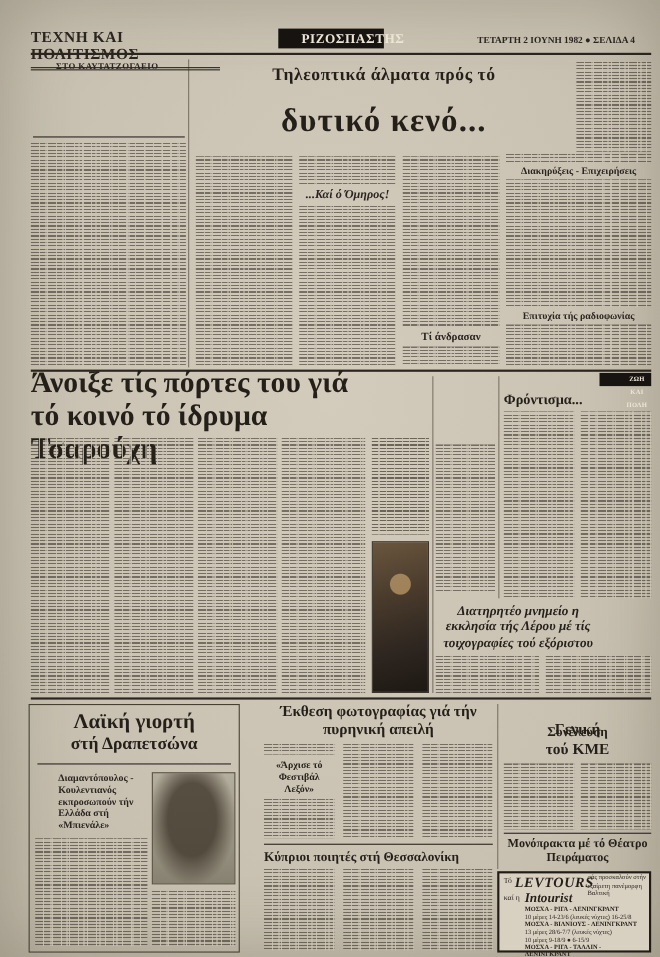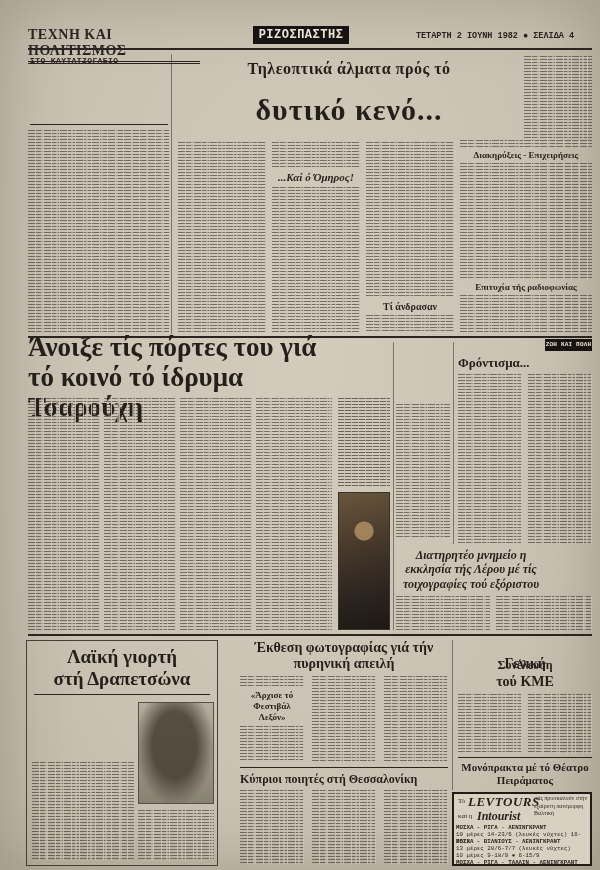--- a/index.html
+++ b/index.html
@@ -6,21 +6,21 @@
   .paper{
     position:relative;width:600px;height:870px;margin:0 auto;
     background:#ccc5b5;
     background-image:radial-gradient(ellipse at 50% 40%, #d3ccbc 0%, #c8c1b1 70%, #beb7a6 100%);
     box-shadow:inset 0 0 70px rgba(70,60,45,.28);
     overflow:hidden;
     font-family:"Liberation Serif","DejaVu Serif",serif;
     color:#2b2520;
   }
   .abs{position:absolute;box-sizing:border-box;}
-  .sans{font-family:Liberation Mono, monospace;}
+  .sans{font-family:Liberation Serif, serif;padding-left:21px;}
   .b{font-weight:bold;}
   .i{font-style:italic;}
   .ctr{text-align:center;}
   .ink{color:#241f19;}
   .rule{background:#2b2520;}
   .vline{background:rgba(58,50,40,.55);width:1px;}
   
   .ts{
     background-image:
       repeating-linear-gradient(90deg, rgba(204,197,181,0) 0 7px, rgba(204,197,181,.85) 7px 8px),
@@ -107,22 +107,23 @@
   <div class="abs ts" style="left:528px;top:374px;width:64px;height:170px;"></div>
 
   <div class="abs b i ctr ink" style="left:396px;top:548px;width:150px;font-size:12px;line-height:1.2;">Διατηρητέο μνημείο η εκκλησία τής Λέρου μέ τίς τοιχογραφίες τού εξόριστου</div>
   <div class="abs ts" style="left:396px;top:596px;width:94px;height:34px;"></div>
   <div class="abs ts" style="left:496px;top:596px;width:96px;height:34px;"></div>
 
   <div class="abs rule" style="left:28px;top:634px;width:564px;height:2px;"></div>
 
   <div class="abs" style="left:26px;top:640px;width:192px;height:226px;border:1px solid #464034;"></div>
   <div class="abs b ctr ink" style="left:30px;top:646px;width:184px;font-size:19px;">Λαϊκή γιορτή</div>
-  <div class="abs b ctr ink" style="left:30px;top:668px;width:184px;font-size:19px;">στή Δραπετσώνα</div>
+  <div class="abs b ctr ink" style="left:30px;top:668px;width:184px;font-size:16px;">στή Δραπετσώνα</div>
   <div class="abs rule" style="left:34px;top:694px;width:176px;height:1px;"></div>
+  <div class="abs sans b" style="left:32px;top:702px;width:102px;font-size:9px;line-height:1.2;">Διαμαντόπουλος - Κουλεντιανός εκπροσωπούν τήν Ελλάδα στή «Μπιενάλε»</div>
   <div class="abs photo-statue" style="left:138px;top:702px;width:76px;height:102px;"></div>
   <div class="abs ts" style="left:32px;top:762px;width:102px;height:98px;"></div>
   <div class="abs ts" style="left:138px;top:810px;width:76px;height:50px;"></div>
 
   <div class="abs b ctr ink" style="left:240px;top:640px;width:208px;font-size:14px;line-height:1.15;">Έκθεση φωτογραφίας γιά τήν πυρηνική απειλή</div>
   <div class="abs ts" style="left:240px;top:676px;width:64px;height:10px;"></div>
   <div class="abs b ctr ink" style="left:240px;top:690px;width:64px;font-size:9px;line-height:1.2;">«Άρχισε τό Φεστιβάλ Λεξόν»</div>
   <div class="abs ts" style="left:240px;top:726px;width:64px;height:36px;"></div>
   <div class="abs ts" style="left:312px;top:676px;width:64px;height:86px;"></div>
   <div class="abs ts" style="left:384px;top:676px;width:64px;height:86px;"></div>

